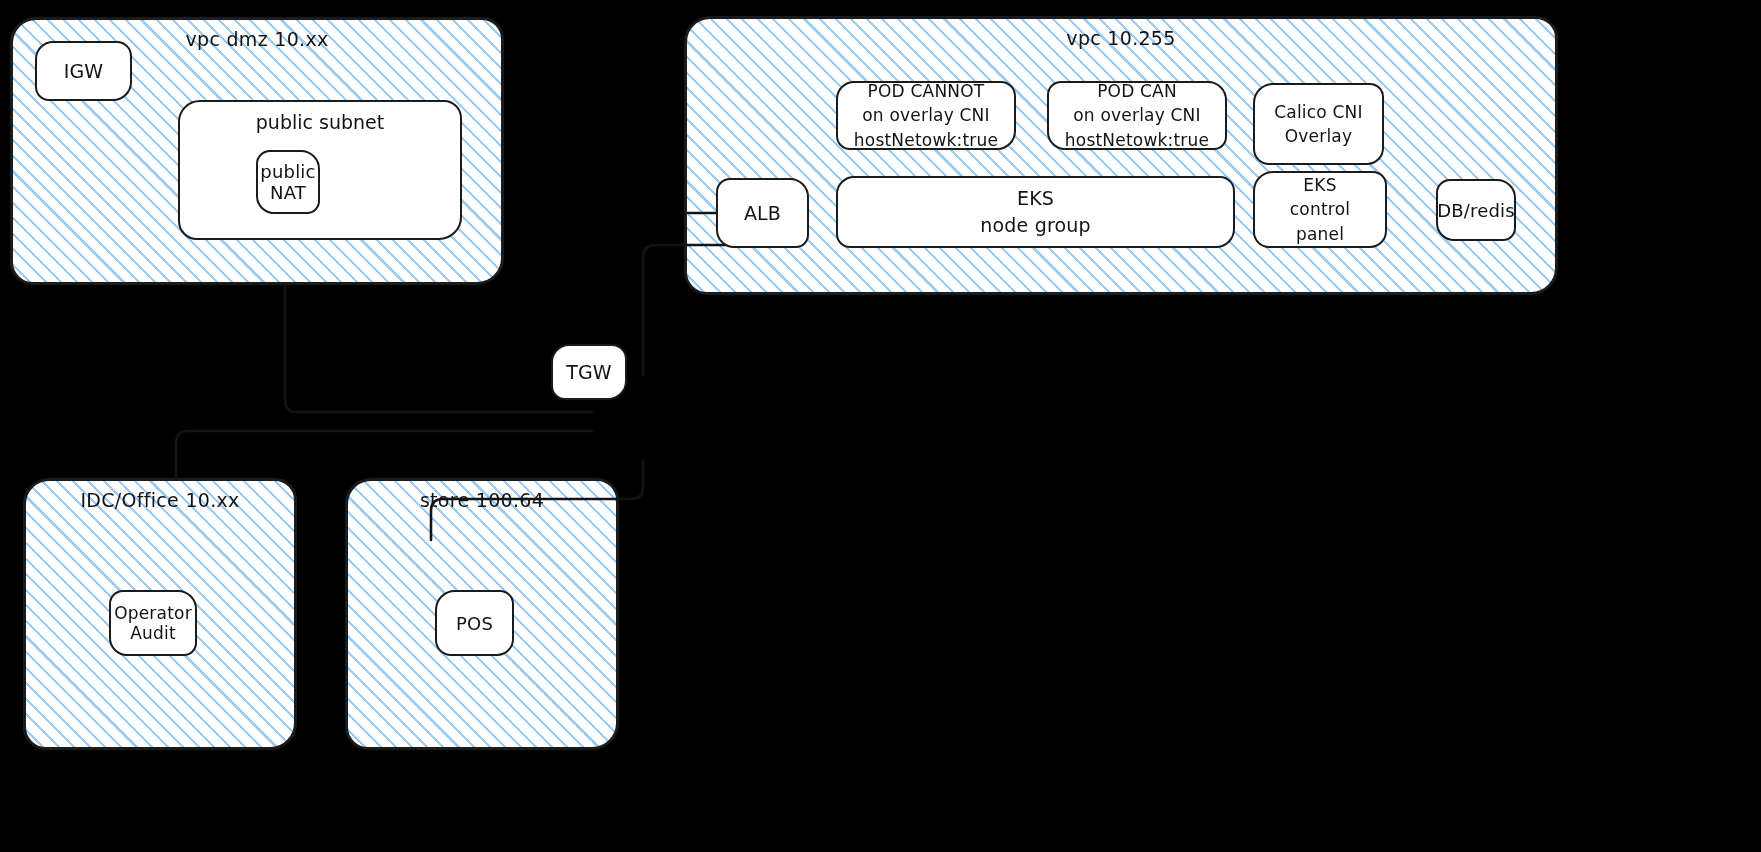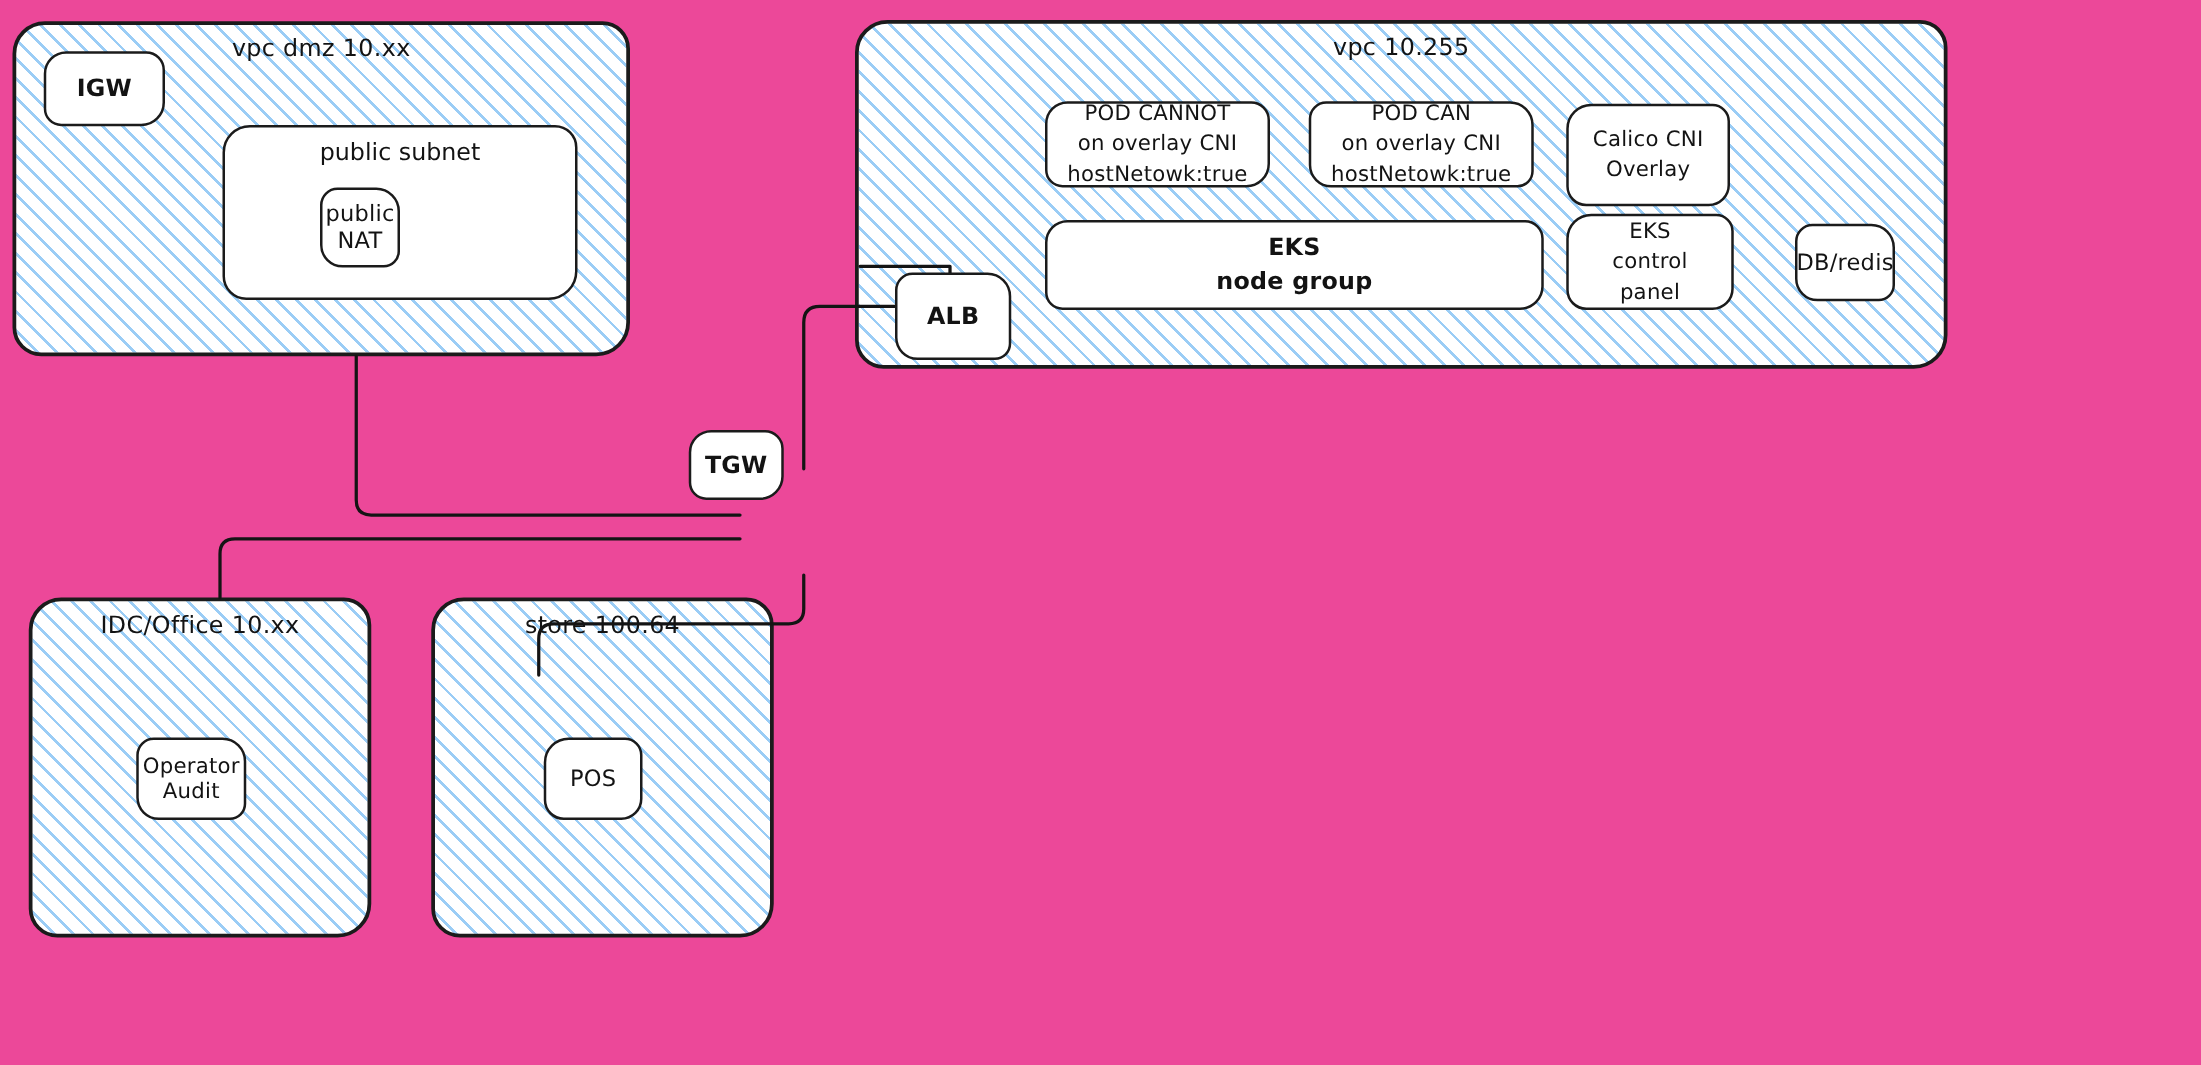--- a/index.html
+++ b/index.html
@@ -8,21 +8,21 @@
     padding: 0;
     background: #ffffff;
   }
   body {
     font-family: "DejaVu Sans", sans-serif;
   }
   #canvas {
     position: relative;
     width: 1761px;
     height: 852px;
-    background: #ec4899;
+    background: #000000;
     overflow: hidden;
   }
 
   
   .node {
     position: absolute;
     box-sizing: border-box;
     border: 2.6px solid #1b1b1b;
     border-radius: 16px;
     background: #ffffff;
@@ -101,21 +101,21 @@
   }
   #edges path {
     fill: none;
     stroke: #141414;
     stroke-width: 2.6;
     stroke-linecap: round;
     stroke-linejoin: round;
   }
   .fs17 { font-size: 17px; }
   .fs18 { font-size: 18px; }
-  .fs19 { font-size: 19px; font-weight: bold; }
+  .fs19 { font-size: 19px; }
   .lh   { line-height: 1.42; }
 </style>
 </head>
 <body>
 
 <div id="canvas">
 
   <svg id="edges" viewBox="0 0 1761 852">
 
     <path d="M 285 285 L 285 400 Q 285 412 297 412 L 592 412"></path>
@@ -158,21 +158,21 @@
     <span class="line fs17">POD CAN</span>
     <span class="line fs17">on overlay CNI</span>
     <span class="line fs17">hostNetowk:true</span>
   </div>
 
   <div class="node hand3 lh" style="left:1253px; top:83px; width:131px; height:82px;">
     <span class="line fs17">Calico CNI</span>
     <span class="line fs17">Overlay</span>
   </div>
 
-  <div class="node hand2" style="left:716px; top:178px; width:93px; height:70px;margin-top:40px;">
+  <div class="node hand2" style="left:716px; top:178px; width:93px; height:70px;">
     <span class="line fs19">ALB</span>
   </div>
 
   <div class="node hand1 lh" style="left:836px; top:176px; width:399px; height:72px;">
     <span class="line fs19">EKS</span>
     <span class="line fs19">node group</span>
   </div>
 
   <div class="node hand3 lh" style="left:1253px; top:171px; width:134px; height:77px;">
     <span class="line fs17">EKS</span>

